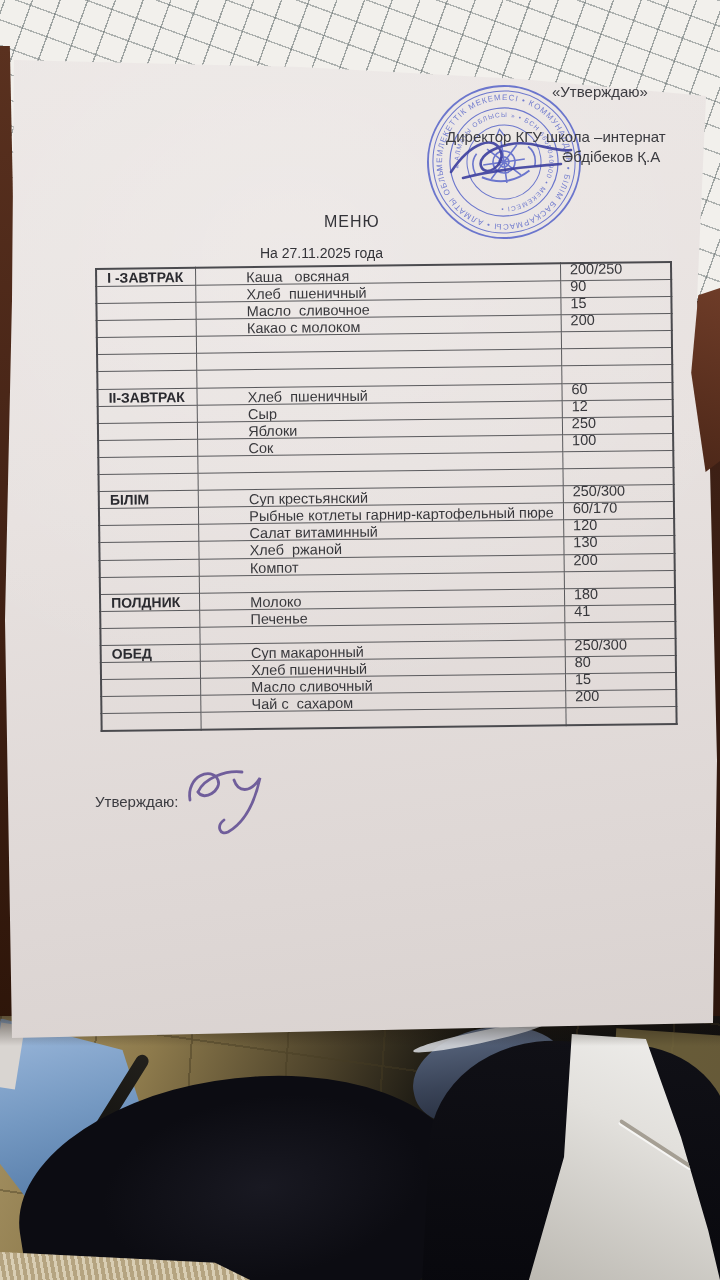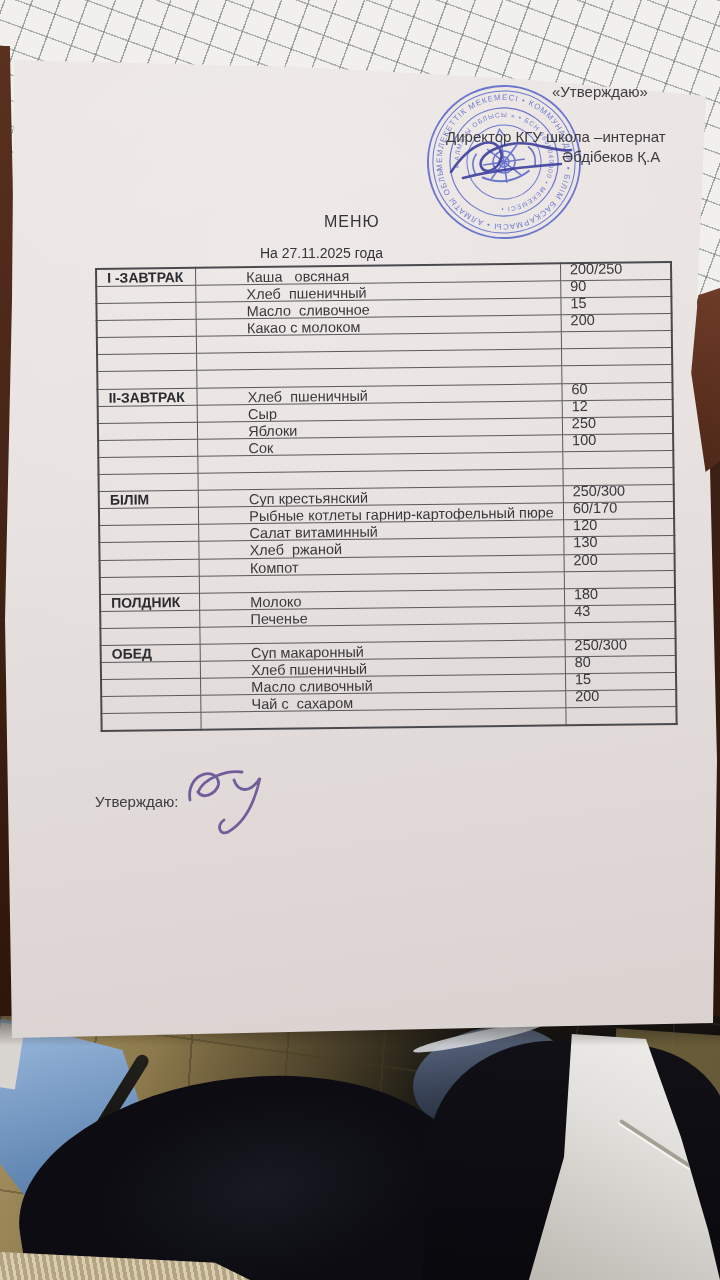--- a/index.html
+++ b/index.html
@@ -275,21 +275,21 @@
             <td class="c-qty"><span></span></td>
           </tr>
           <tr>
             <td class="c-meal"><span>ПОЛДНИК</span></td>
             <td class="c-dish"><span>Молоко</span></td>
             <td class="c-qty"><span>180</span></td>
           </tr>
           <tr>
             <td class="c-meal"><span></span></td>
             <td class="c-dish"><span>Печенье</span></td>
-            <td class="c-qty"><span>43</span></td>
+            <td class="c-qty"><span>41</span></td>
           </tr>
           <tr>
             <td class="c-meal"><span></span></td>
             <td class="c-dish"><span></span></td>
             <td class="c-qty"><span></span></td>
           </tr>
           <tr>
             <td class="c-meal"><span>ОБЕД</span></td>
             <td class="c-dish"><span>Суп макаронный</span></td>
             <td class="c-qty"><span>250/300</span></td>

